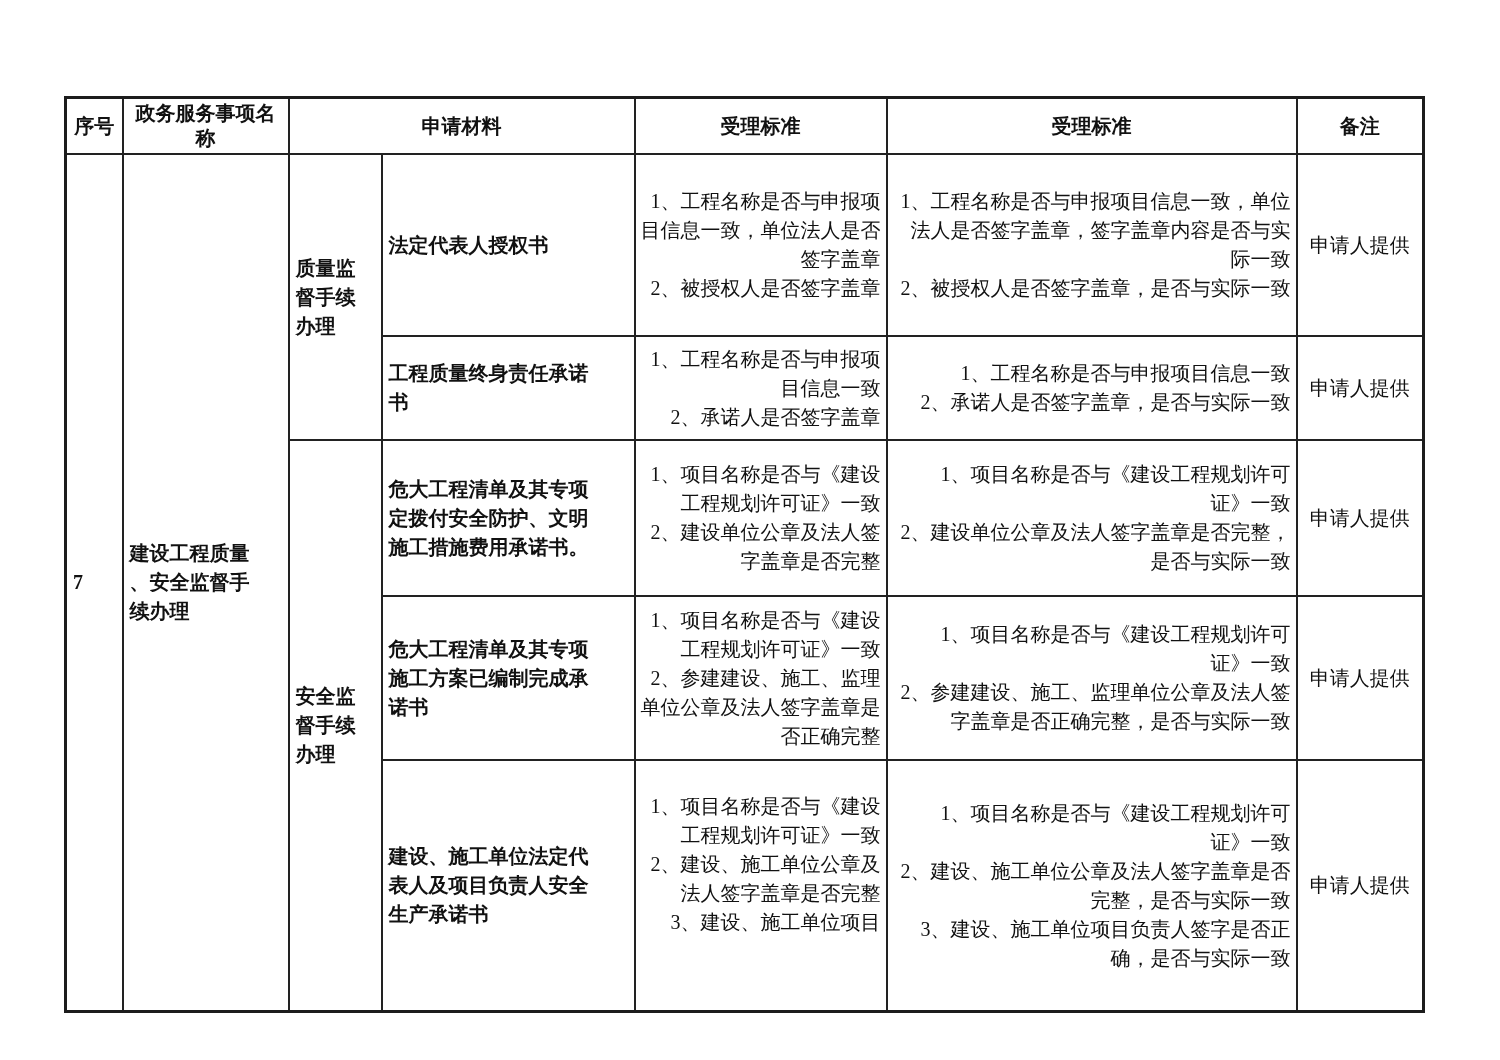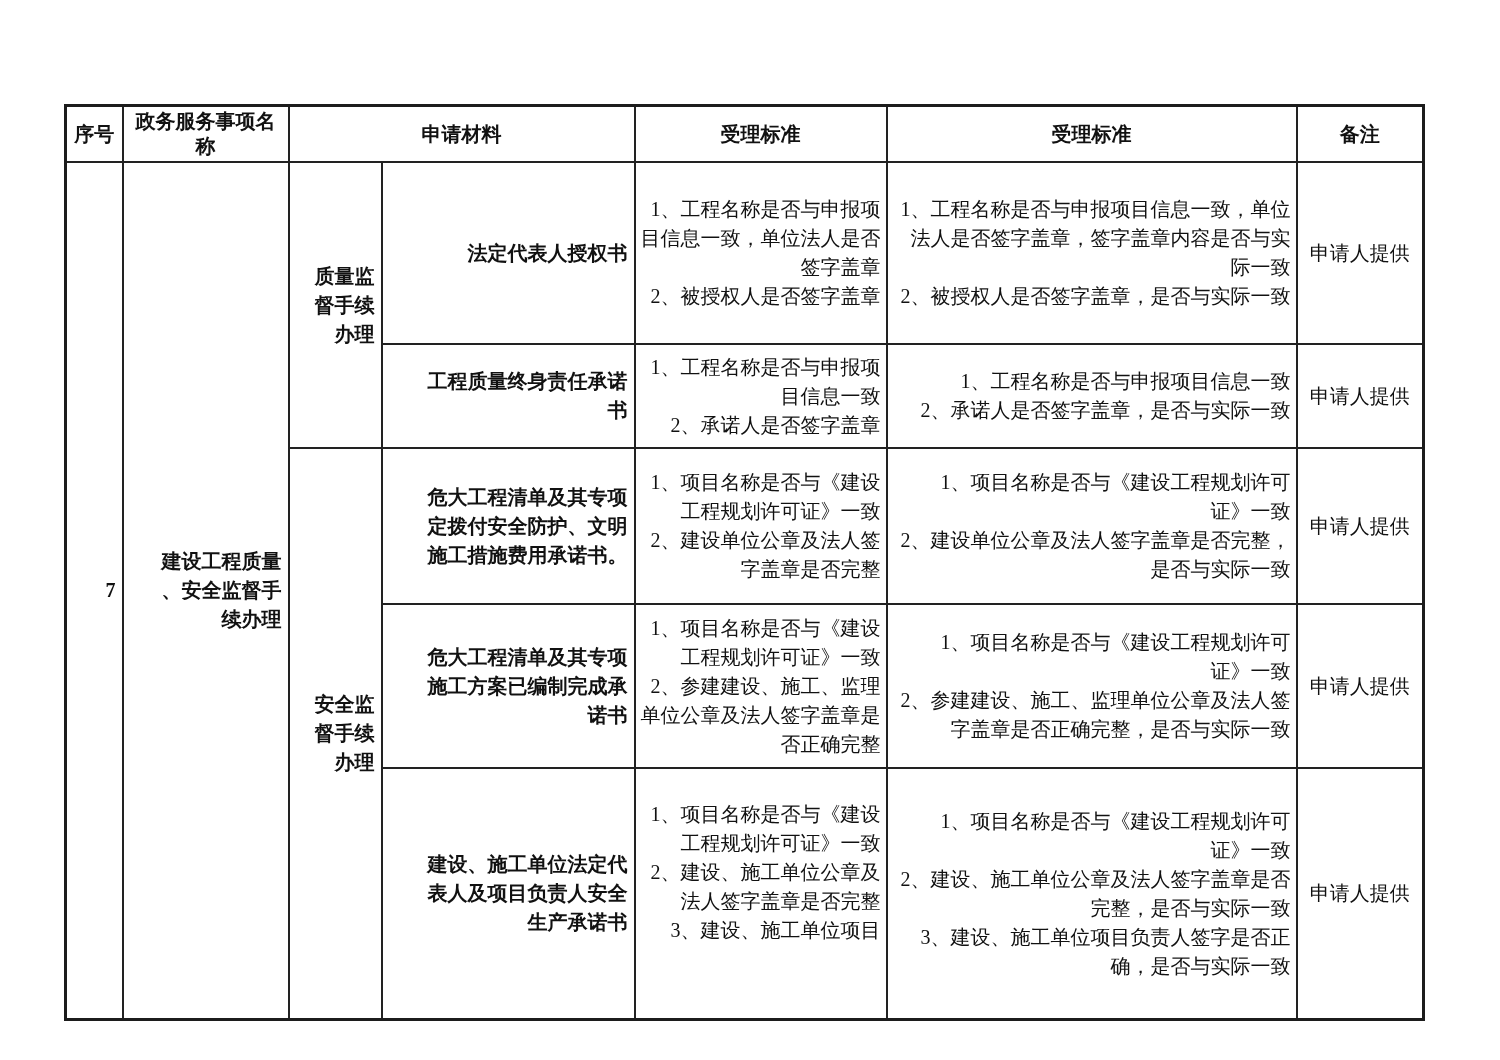--- a/index.html
+++ b/index.html
@@ -6,42 +6,42 @@
   html, body {
     width: 1500px; height: 1060px;
     background: #ffffff;
     font-family: "Liberation Serif", "DejaVu Serif", serif;
     color: #111111;
   }
   .page { position: relative; width: 1500px; height: 1060px; overflow: hidden; background: #ffffff; }
 
   table.doc-table {
     position: absolute;
-    left: 64px; top: 104px;
+    left: 64px; top: 96px;
     width: 1358px;
     border-collapse: collapse;
     table-layout: fixed;
     border: 3px solid #1c1c1c;
     background: #ffffff;
   }
   .doc-table th, .doc-table td {
     border: 2px solid #222222;
     font-size: 20px;
     vertical-align: middle;
     overflow: hidden;
   }
   .doc-table th {
     font-weight: bold;
     text-align: center;
     padding: 2px 4px;
     line-height: 1.25;
     white-space: pre-line;
   }
   td.c-center {
-    text-align: right;
+    text-align: left;
     font-weight: bold;
     padding: 10px 6px;
     line-height: 1.45;
     white-space: pre-line;
   }
   td.c-text {
     text-align: right;
     padding: 2px 5px;
     line-height: 1.45;
     white-space: pre-line;

